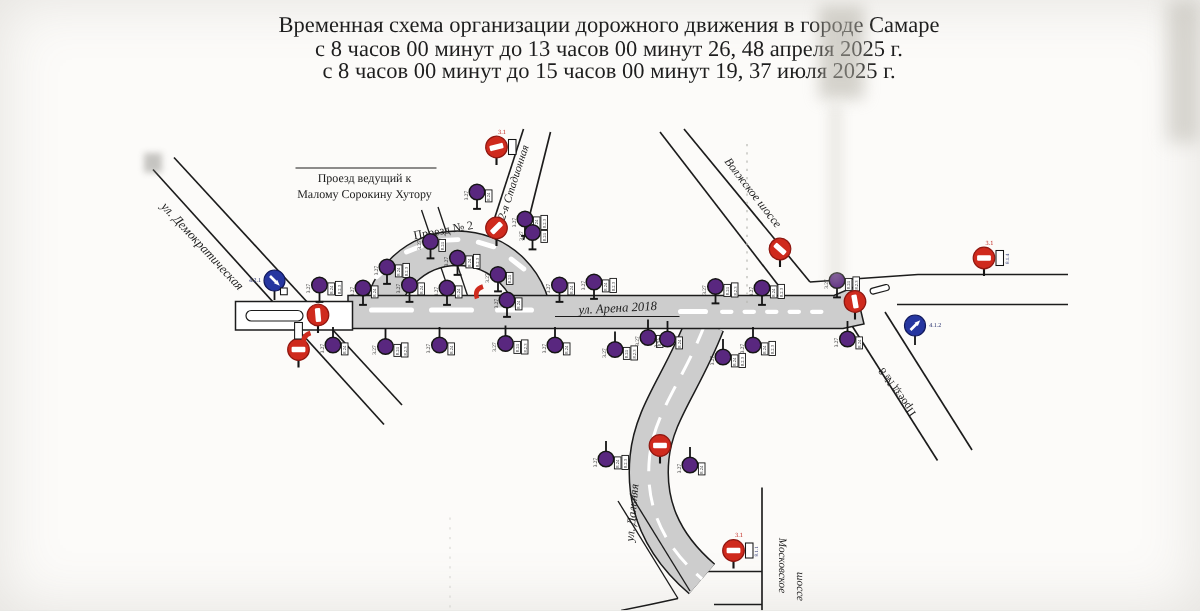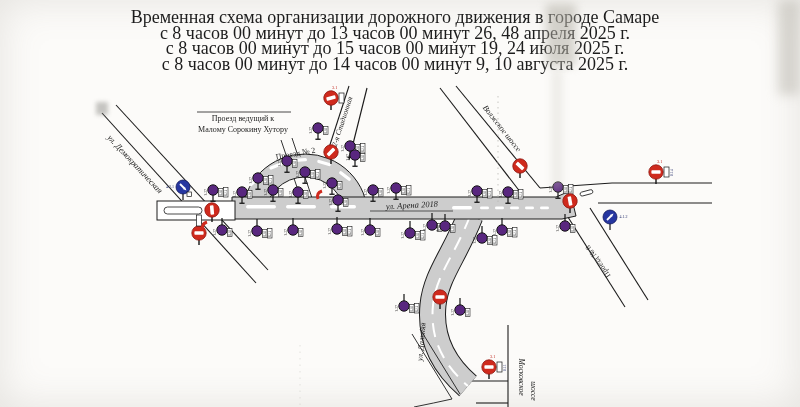--- a/index.html
+++ b/index.html
@@ -4,21 +4,21 @@
 <style>
   html,body{margin:0;padding:0;background:#e8e8e6;}
   .page{
     position:relative;width:800px;height:407px;margin:0 auto;
     background:#fcfbf9;overflow:hidden;
     font-family:"Liberation Serif","DejaVu Serif",serif;
     box-shadow:inset 0 0 40px rgba(120,115,105,.18);
   }
   .title-block{
     position:absolute;left:0;top:10px;width:790px;text-align:center;
-    color:#1d1d1d;font-size:18px;line-height:15.6px;
+    color:#1d1d1d;font-size:15px;line-height:15.6px;padding-left:11px;
   }
   .title-block div{white-space:nowrap;}
   svg.diagram{position:absolute;left:0;top:0;width:800px;height:407px;}
   .rd{stroke:#1c1c1c;stroke-width:1.1;fill:none;}
   .rdth{stroke:#1c1c1c;stroke-width:0.9;fill:none;}
   .dash{fill:#ffffff;}
   .noise{position:absolute;pointer-events:none;}
   .n1{left:546px;top:4px;width:30px;height:62px;background:#b5b2a8;opacity:.55;filter:blur(5px);}
   .n2{left:778px;top:0px;width:22px;height:95px;background:#b9b6ad;opacity:.5;filter:blur(6px);}
   .n3{left:96px;top:102px;width:12px;height:13px;background:#84837e;opacity:.45;filter:blur(2px);}
@@ -26,22 +26,21 @@
   text{font-family:"Liberation Serif","DejaVu Serif",serif;}
 </style>
 </head>
 <body>
 
 <div class="page">
 
   <div class="title-block">
     <div>Временная схема организации дорожного движения в городе Самаре</div>
     <div>с 8 часов 00 минут до 13 часов 00 минут 26, 48 апреля 2025 г.</div>
-    <div>с 8 часов 00 минут до 15 часов 00 минут 19, 24 июля 2025 г.</div>
-    <div>с 8 часов 00 минут до 14 часов 00 минут 9, 10 августа 2025 г.</div>
+    <div>с 8 часов 00 минут до 15 часов 00 минут 19, 37 июля 2025 г.</div>
   </div>
 
   <svg class="diagram" viewBox="0 0 800 407">
 
     <g>
       <line class="rd" x1="102" y1="113" x2="256" y2="283"></line>
       <line class="rd" x1="116" y1="105" x2="268" y2="270"></line>
     </g>
 
     <g>

